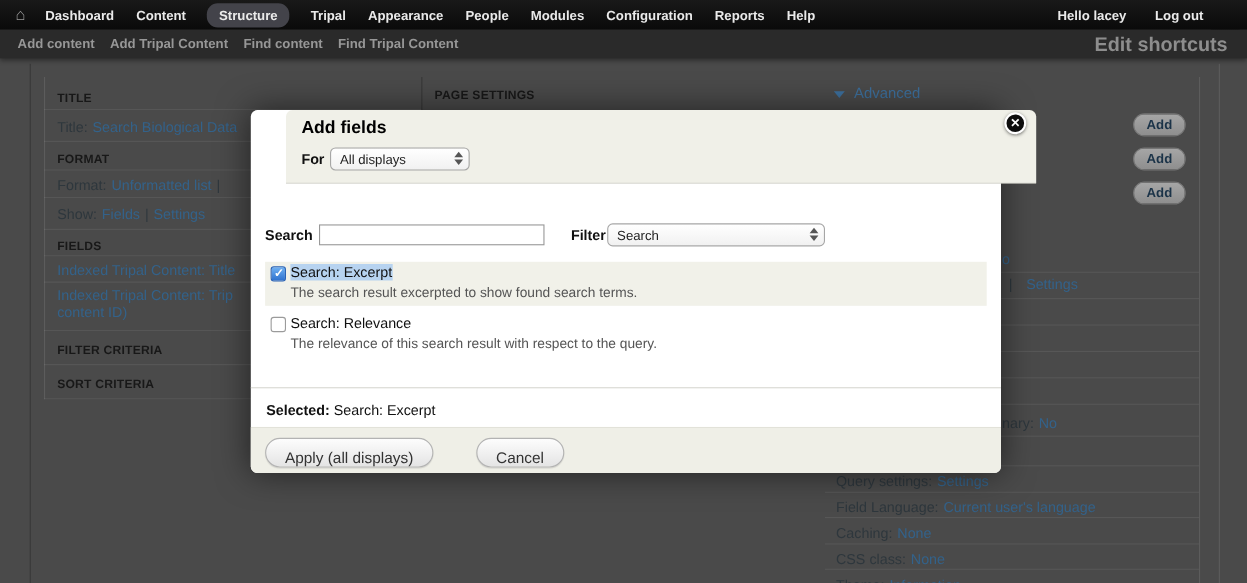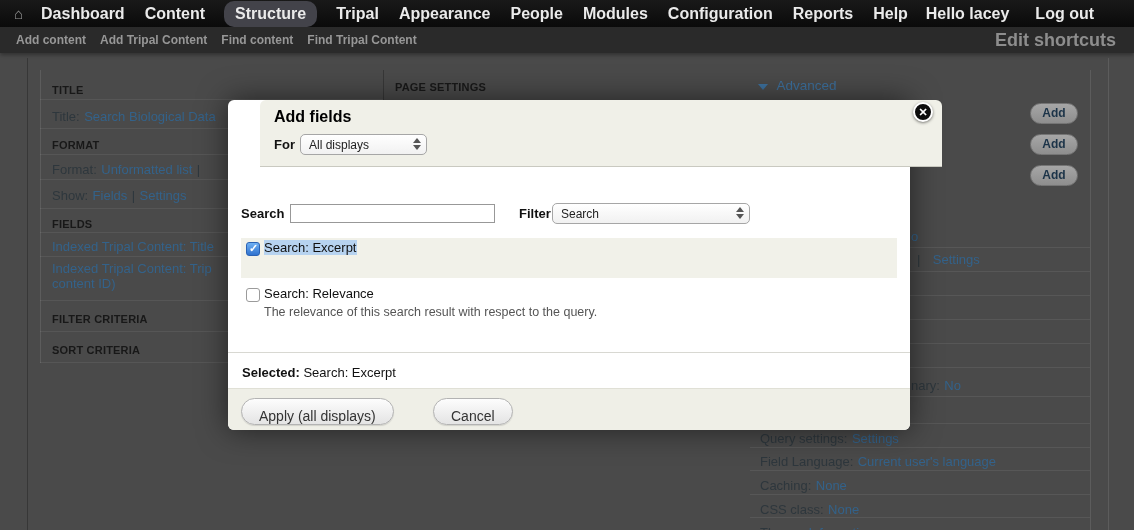--- a/index.html
+++ b/index.html
@@ -7,21 +7,21 @@
   body { font-family:"Liberation Sans", sans-serif; background:#4a4a4a; }
   .abs { position:absolute; }
   #screen { position:relative; width:1134px; height:530px; background:#4a4a4a; }
 
   
   #topbar { position:absolute; left:0; top:0; width:1134px; height:27px;
     background:linear-gradient(#191919,#0a0a0a); display:flex; align-items:center;
     padding:0 14px; z-index:40; }
   .home-ic { color:#9a9a9a; font-size:15px; margin-right:18px; line-height:1; }
   #topnav { display:flex; align-items:center; gap:20px; }
-  .tnav { color:#eaeaea; font-size:16px; font-weight:bold; cursor:pointer; white-space:nowrap; }
+  .tnav { color:#eaeaea; font-size:12px; font-weight:bold; cursor:pointer; white-space:nowrap; }
   .tnav.active { background:#43434a; border-radius:10px; padding:4px 11px; margin:-4px -1px; }
   #topbar .right { margin-left:auto; display:flex; align-items:center; gap:26px; margin-right:26px; }
   #toggle-btn { position:absolute; right:7px; top:4px; width:26px; height:23px;
     background:#2c2c2c; border-radius:4px 4px 0 0; display:flex; align-items:center;
     justify-content:center; cursor:pointer; }
   #toggle-btn .tri { width:0; height:0; border-left:5px solid transparent;
     border-right:5px solid transparent; border-top:6px solid #cfcfcf; }
 
   
   #shortcutbar { position:absolute; left:0; top:27px; width:1134px; height:26px;
@@ -241,20 +241,21 @@
       <span>Search</span>
       <span class="stepper">
           <span class="up"></span>
           <span class="dn"></span>
         </span>
     </div>
 
     <div class="opt-row hl-row" style="top:138px; height:40px;">
       <span class="opt-cb" style="left:5px; top:4px;" data-checked="true"></span>
       <span class="opt-label abs" style="left:23px; top:2px;" data-hl="true">Search: Excerpt</span>
+      <span class="opt-desc abs" style="left:23px; top:21px;">The search result excerpted to show found search terms.</span>
     </div>
     <div class="opt-row" style="top:184px; height:40px;">
       <span class="opt-cb" style="left:5px; top:4px;" data-checked="false"></span>
       <span class="opt-label abs" style="left:23px; top:2px;" data-hl="false">Search: Relevance</span>
       <span class="opt-desc abs" style="left:23px; top:21px;">The relevance of this search result with respect to the query.</span>
     </div>
 
     <div id="modal-hr"></div>
     <div id="selected-line">
       <b>Selected:</b>

